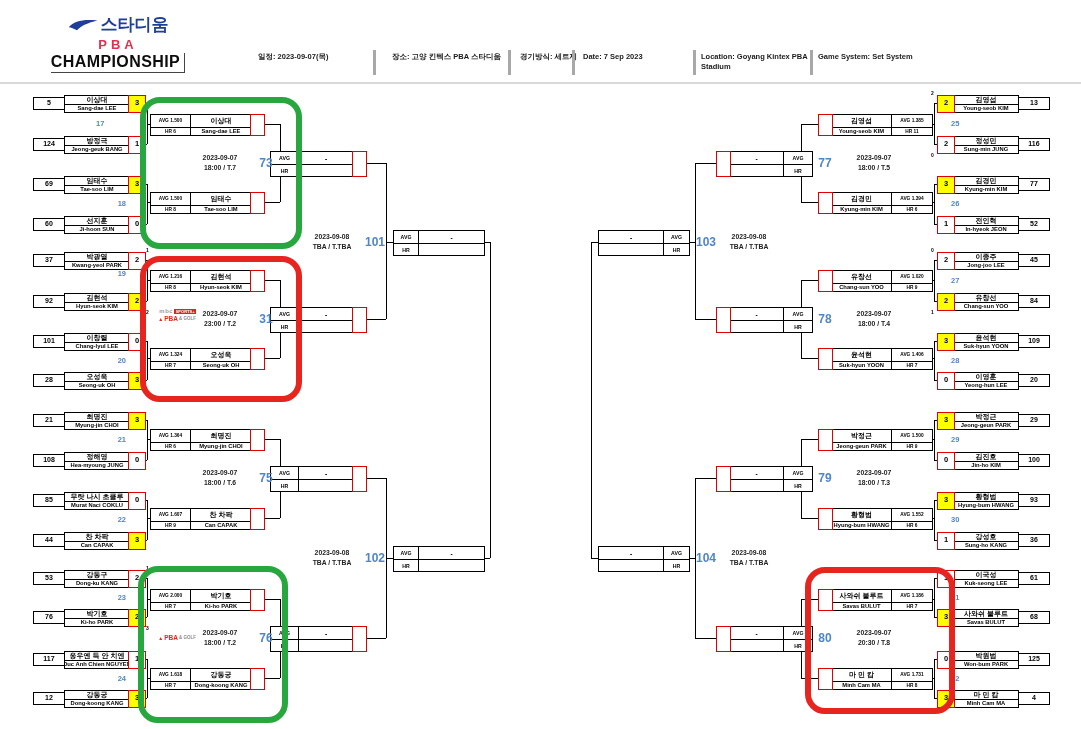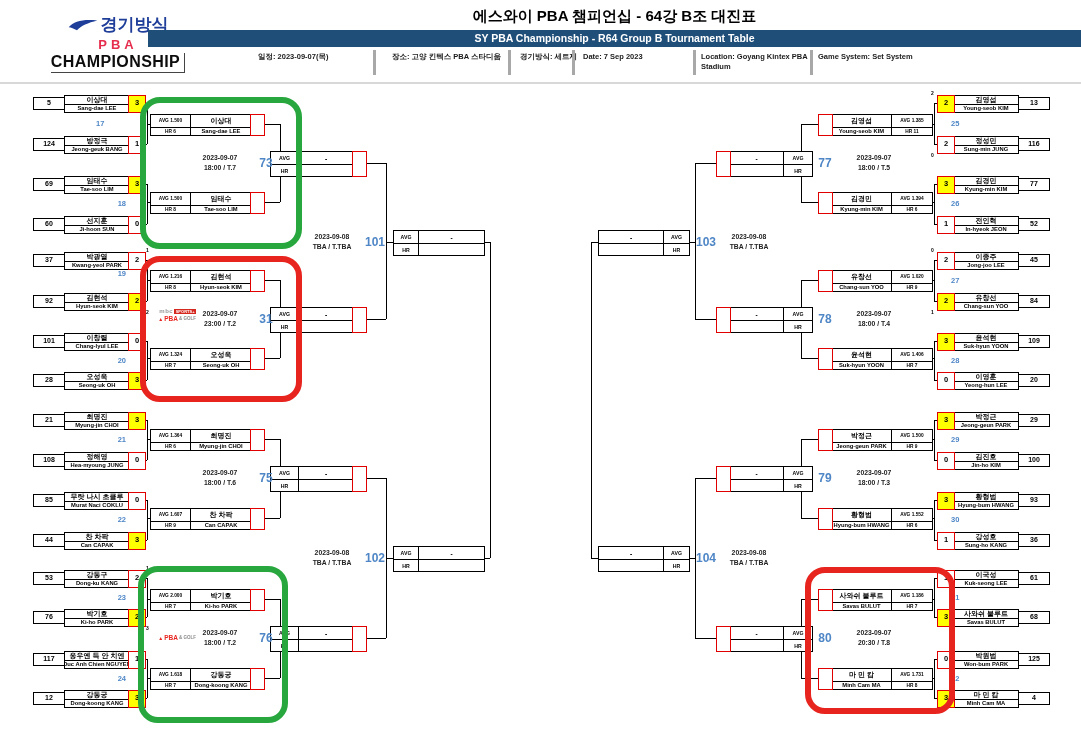--- a/index.html
+++ b/index.html
@@ -64,29 +64,27 @@
 
 <div id="stage">
 
   <div class="logo">
     <div class="logorow1">
       <span style="display:inline-flex;">
         <svg width="30" height="14" viewBox="0 0 40 16">
           <path d="M1 11 C8 3 20 0 39 2 C27 5 17 9 12 15 C8 13 4 11 1 11 Z" fill="#1f3e99"></path>
         </svg>
       </span>
-      <span class="logosy">경기방식</span>
+      <span class="logosy">스타디움</span>
     </div>
     <div class="logopba">PBA</div>
     <div class="logorow3">
       <span class="champ">CHAMPIONSHIP</span>
     </div>
   </div>
-  <div class="ktitle">에스와이 PBA 챔피언십 - 64강 B조 대진표</div>
-  <div class="banner">SY PBA Championship - R64 Group B Tournament Table</div>
   <div class="info" style="left:258px;">일정: 2023-09-07(목)</div>
   <div class="vd" style="left:373px;"></div>
   <div class="info" style="left:392px;">장소: 고양 킨텍스 PBA 스타디움</div>
   <div class="vd" style="left:508px;"></div>
   <div class="info" style="left:520px;">경기방식: 세트제</div>
   <div class="vd" style="left:572px;"></div>
   <div class="info" style="left:583px;">Date: 7 Sep 2023</div>
   <div class="vd" style="left:693px;"></div>
   <div class="info" style="left:701px;width:108px;white-space:normal;">Location: Goyang Kintex PBA Stadium</div>
   <div class="vd" style="left:810px;"></div>

